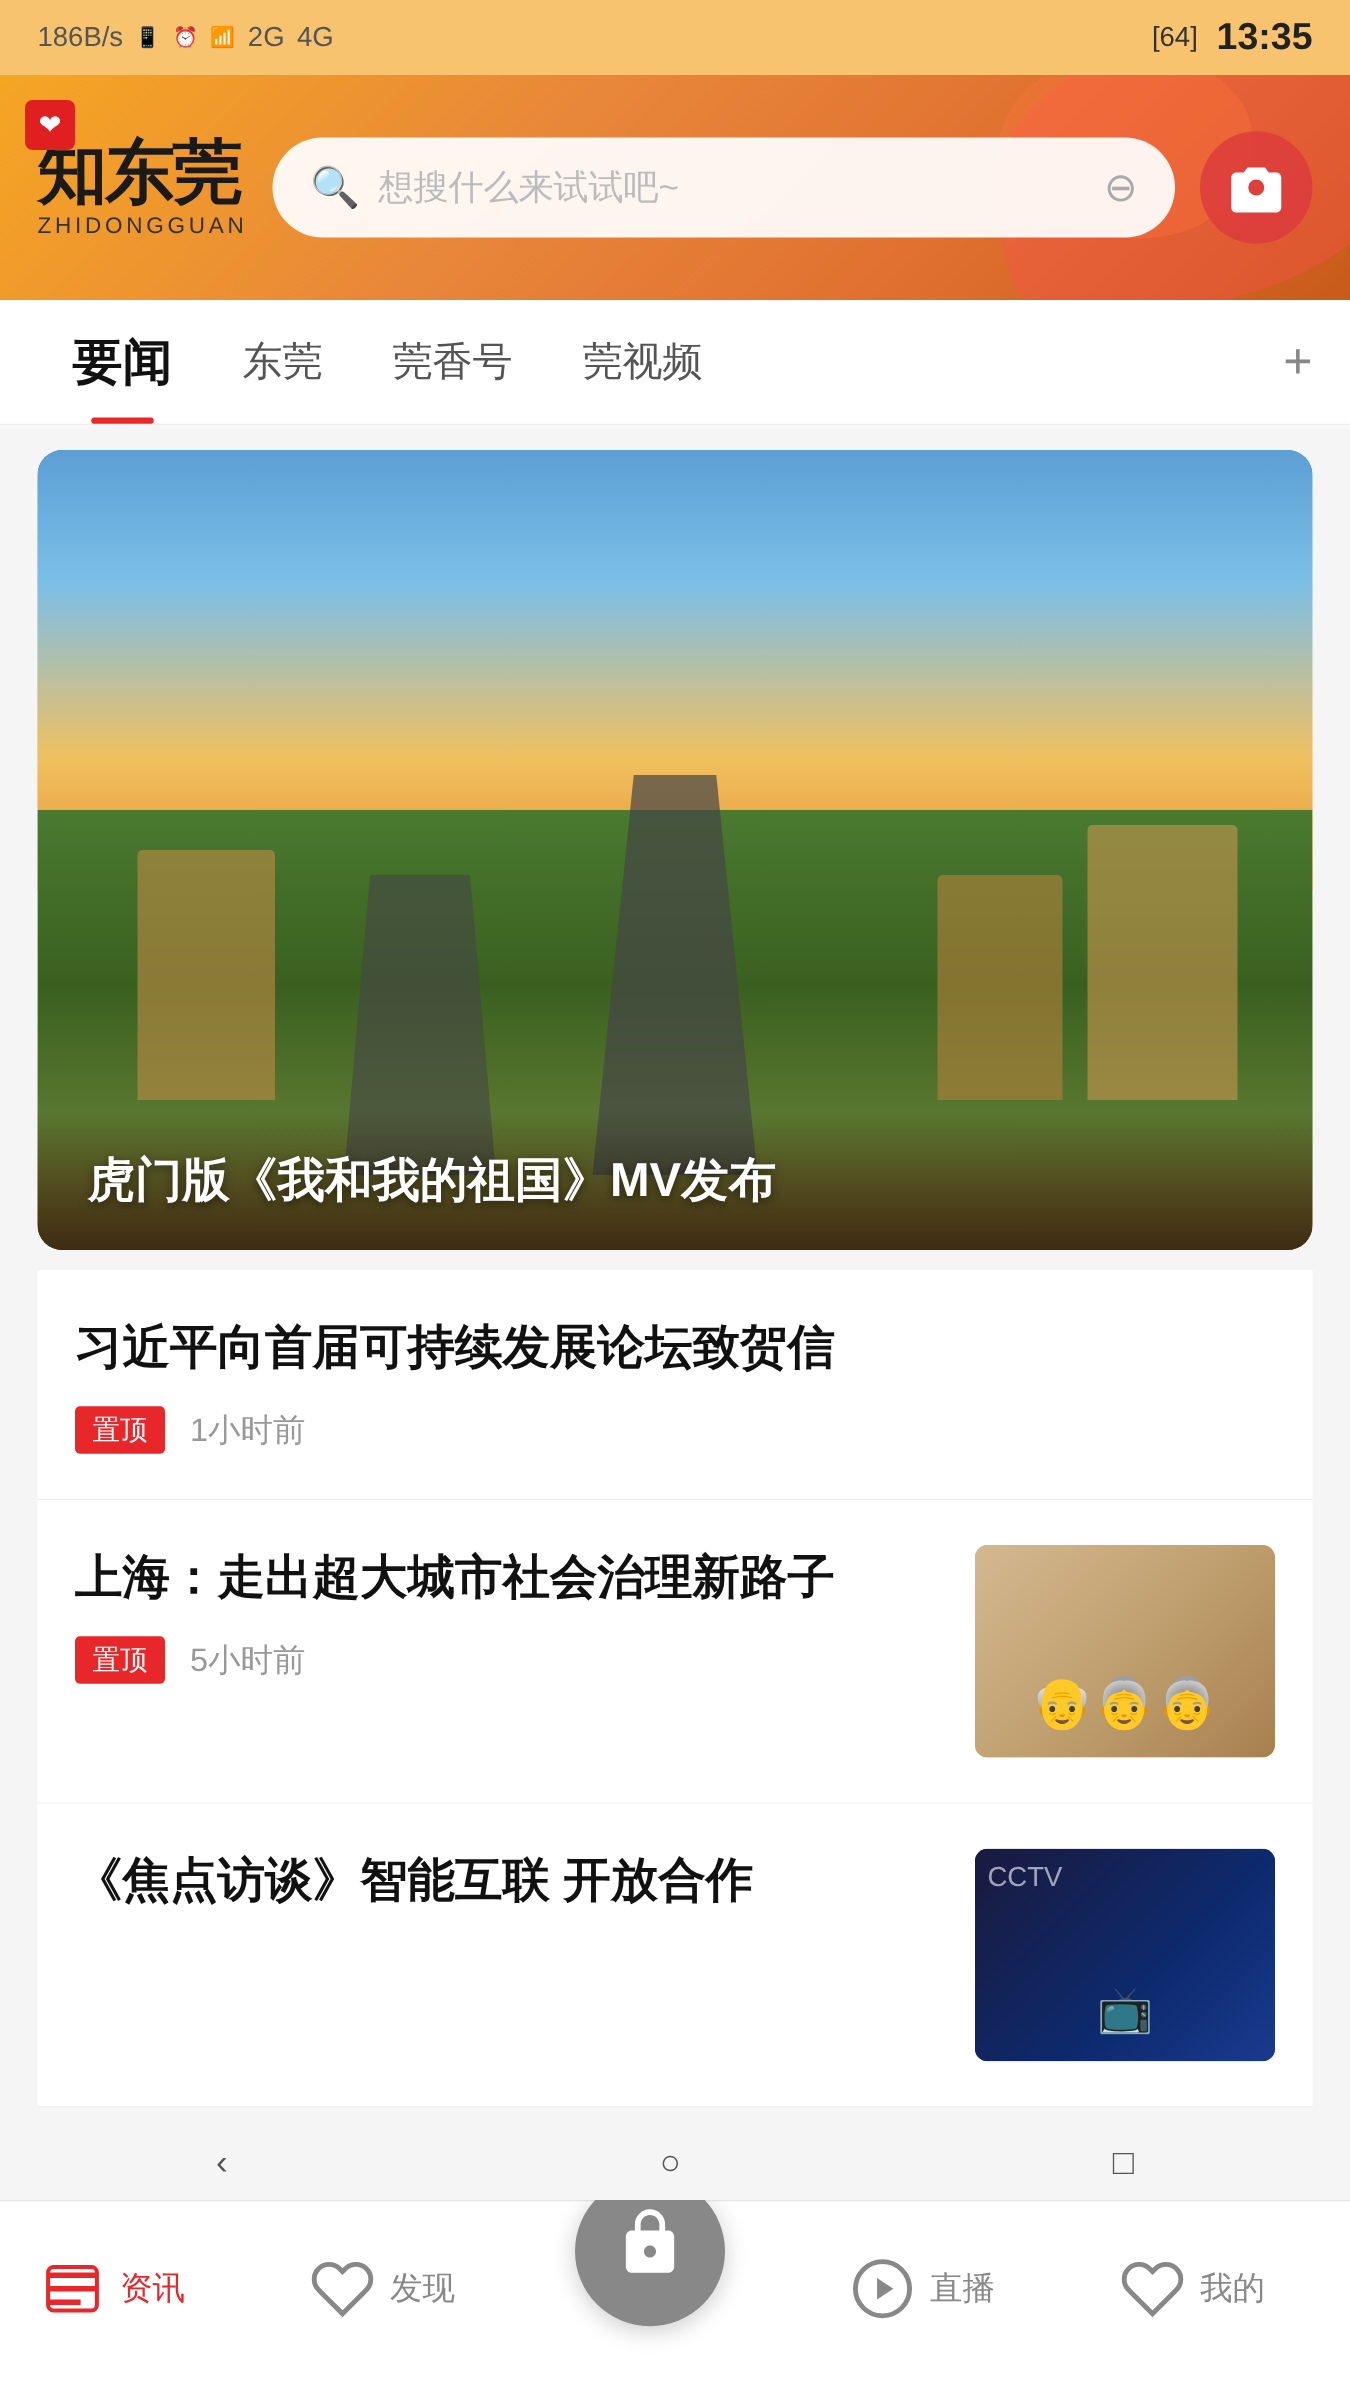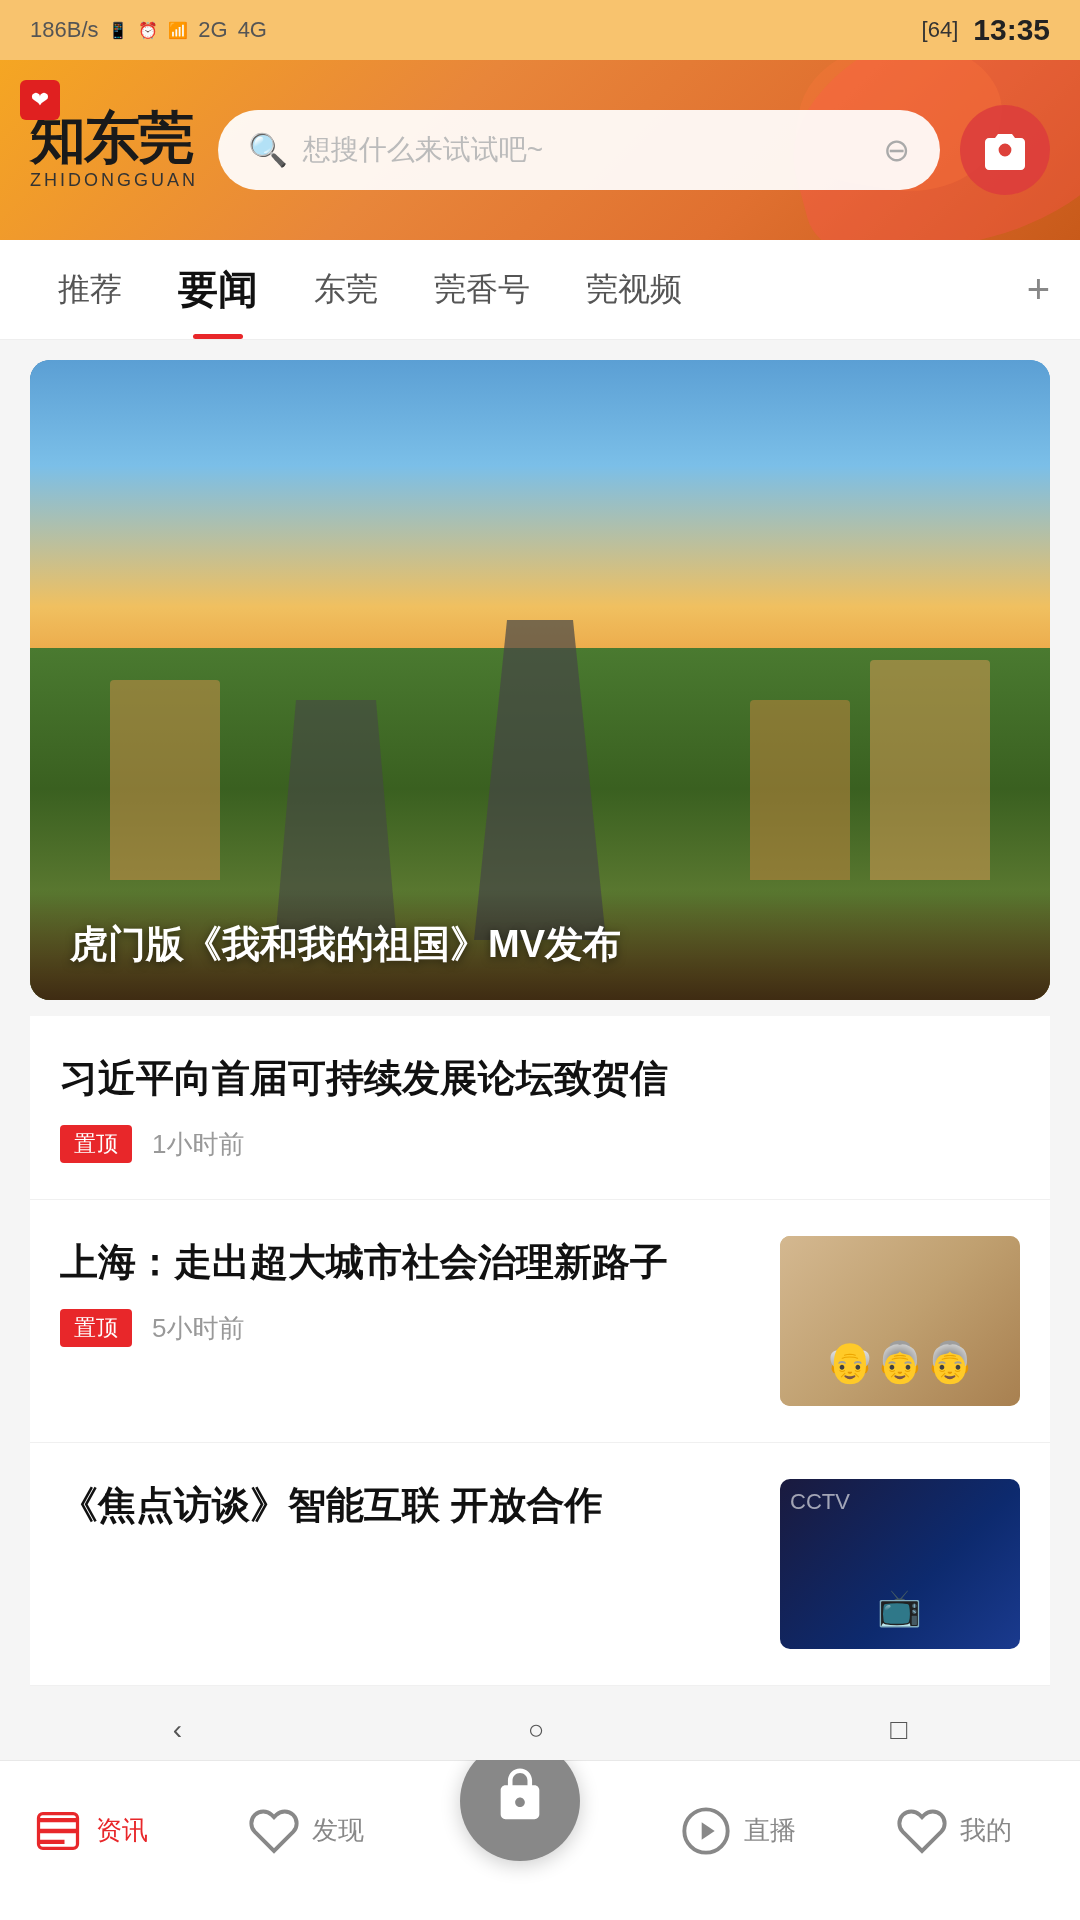--- a/index.html
+++ b/index.html
@@ -326,21 +326,20 @@
       position: absolute;
       bottom: 10px;
       left: 20px;
       font-size: 50px;
     }
     .thumb-img-2 {
       width: 100%;
       height: 100%;
       background: linear-gradient(135deg, #1a1a2e 0%, #16213e 30%, #0f3460 60%, #533483 100%);
       position: relative;
-      border-radius: 31px;
     }
     .thumb-img-2::before {
       content: '📺';
       position: absolute;
       bottom: 10px;
       left: 20px;
       font-size: 50px;
     }
 
     
@@ -464,21 +463,20 @@
     <span class="search-scan">⊖</span>
   </div>
   <div class="camera-btn">
     <svg viewBox="0 0 24 24">
       <path d="M12 15.2A3.2 3.2 0 1 1 12 8.8a3.2 3.2 0 0 1 0 6.4zM20 6h-3l-1.5-2h-7L7 6H4C2.9 6 2 6.9 2 8v12c0 1.1.9 2 2 2h16c1.1 0 2-.9 2-2V8c0-1.1-.9-2-2-2z"></path>
     </svg>
   </div>
 </div>
 
 <div class="nav-tabs">
-  <div class="nav-tab">推荐</div>
   <div class="nav-tab active">要闻</div>
   <div class="nav-tab">东莞</div>
   <div class="nav-tab">莞香号</div>
   <div class="nav-tab">莞视频</div>
   <div class="nav-tab-plus">+</div>
 </div>
 
 <div class="main-content">
 
   <div class="hero-card">

